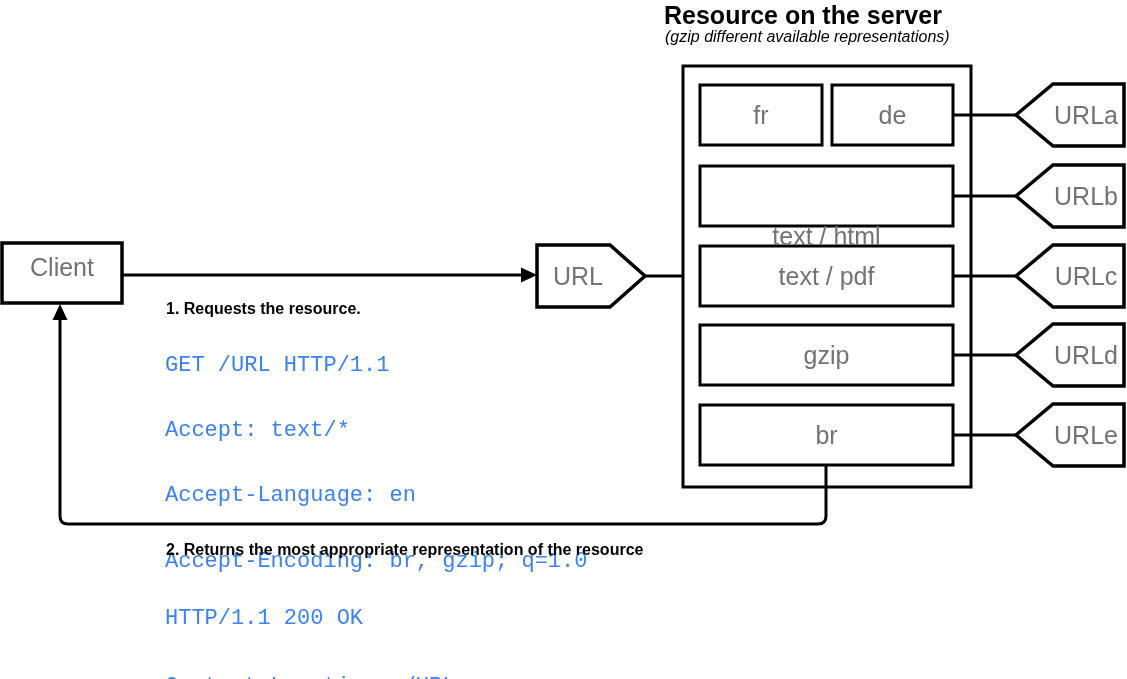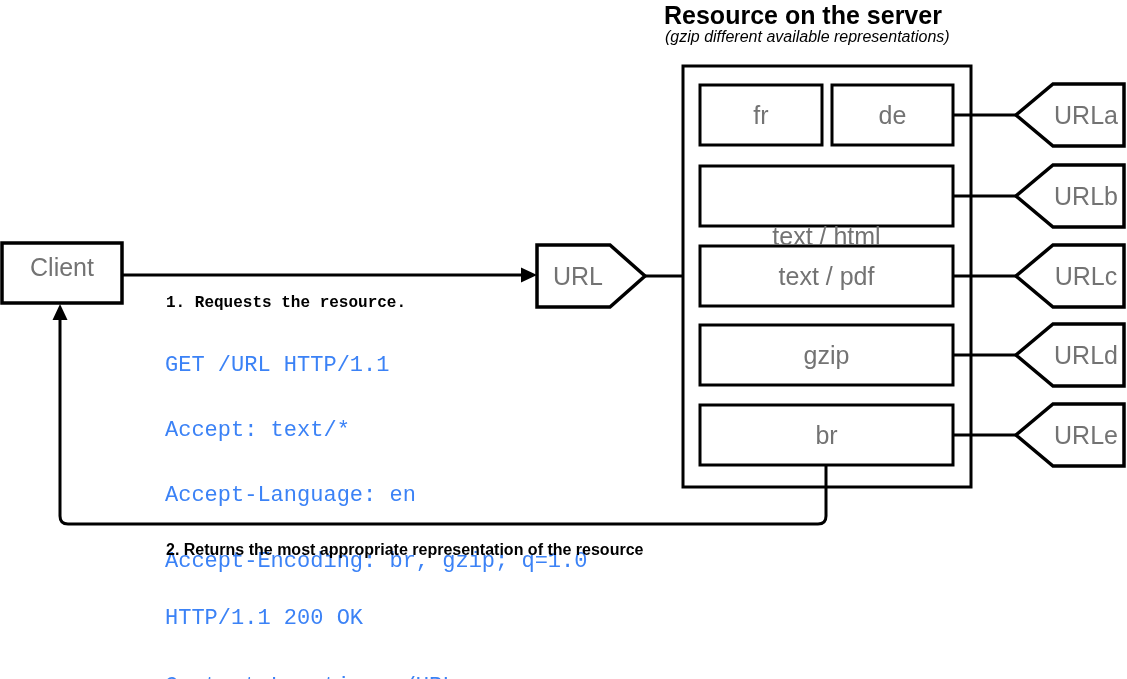--- a/index.html
+++ b/index.html
@@ -48,21 +48,21 @@
     white-space: nowrap;
   }
   .code-block {
     position: absolute;
     font-family: "Liberation Mono", monospace;
     font-size: 22px;
     line-height: 21.8px;
     white-space: pre;
     color: #3b82f6;
   }
-  .req-heading { left: 166px; top: 294px; font-family: Liberation Mono, monospace; }
+  .req-heading { left: 166px; top: 300px; }
   .req-code    { left: 165px; top: 311px; }
   .res-heading { left: 166px; top: 541px; }
   .res-code    { left: 165px; top: 563px; line-height: 22.6px; }
 </style>
 </head>
 <body>
 
 <div class="canvas">
 
   <svg class="layer" width="1127" height="679" viewBox="0 0 1127 679">

